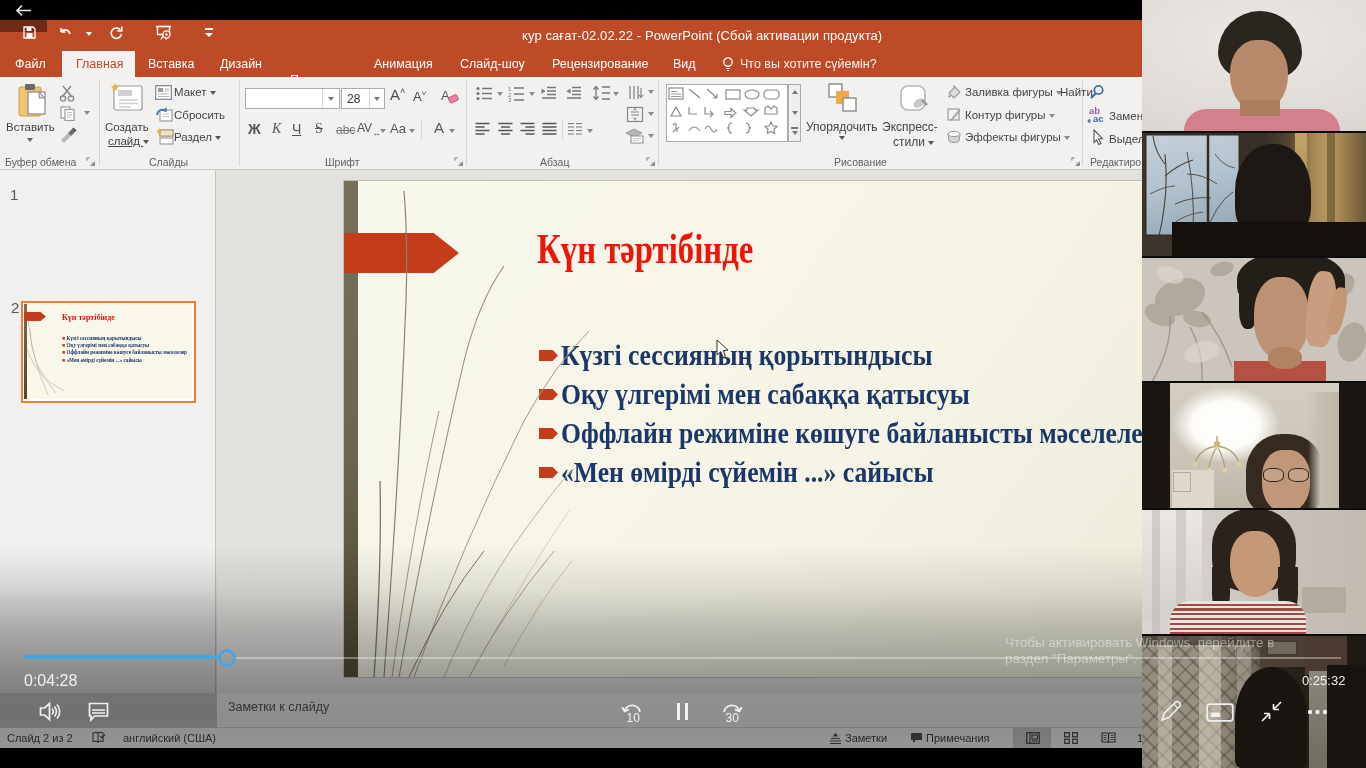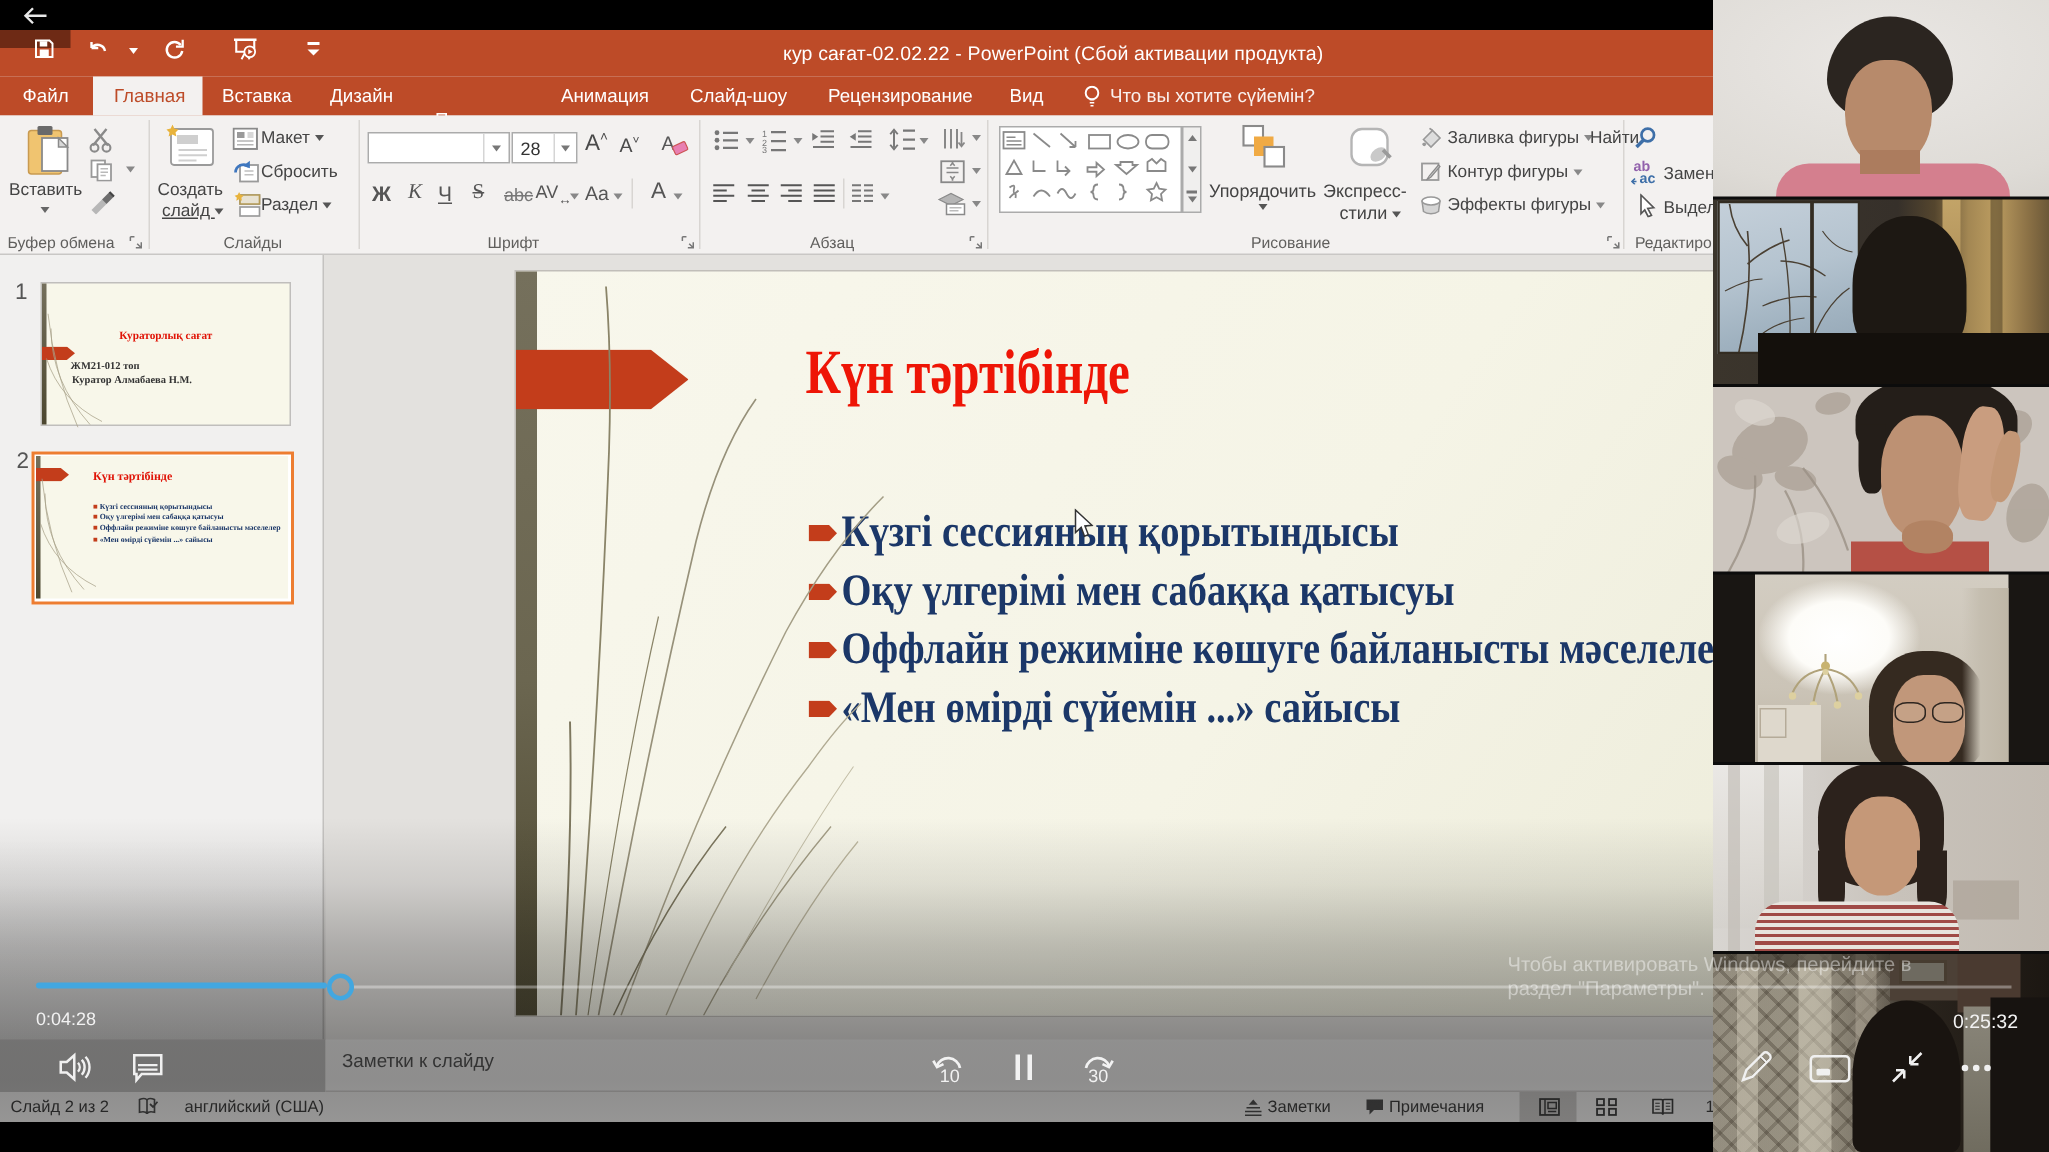--- a/index.html
+++ b/index.html
@@ -55,21 +55,21 @@
 
   
   #topbar { position:absolute; left:0; top:0; width:1142px; height:20px; background:#000; }
   #shade { position:absolute; left:0; top:545px; width:1142px; height:203px; z-index:25;
      background:linear-gradient(180deg, rgba(18,18,18,0) 0%, rgba(18,18,18,0.10) 22%, rgba(20,20,20,0.26) 42%, rgba(22,22,22,0.36) 59%, rgba(24,24,24,0.45) 74%, rgba(24,24,24,0.46) 86%, rgba(24,24,24,0.42) 100%); pointer-events:none; }
   #shade2 { position:absolute; left:0; top:560px; width:217px; height:133px; z-index:25;
      background:linear-gradient(180deg, rgba(15,15,15,0) 0%, rgba(15,15,15,0.07) 40%, rgba(15,15,15,0.11) 70%, rgba(15,15,15,0.13) 100%); pointer-events:none; }
   #pbar-blue { position:absolute; left:24px; top:655px; width:194px; height:4px; background:#42a7e0; border-radius:2px; z-index:26; }
   #pbar-knob { position:absolute; left:218px; top:649px; width:18px; height:18px; border:3px solid #42a7e0; border-radius:50%; z-index:26; }
   #pbar-track { position:absolute; left:236px; top:657px; width:1105px; height:1.5px; background:rgba(255,255,255,0.35); z-index:26; }
-  #ptime { position:absolute; left:24px; top:672px; font-size:12px; color:#f2f2f2; z-index:26; }
+  #ptime { position:absolute; left:24px; top:672px; font-size:16px; color:#f2f2f2; z-index:26; }
 
   
   #videos { position:absolute; left:1142px; top:0; width:224px; height:592px; background:#111; }
   .vc { position:absolute; left:0; width:224px; overflow:hidden; }
 
   
   #wm { position:absolute; left:1005px; top:632px; color:rgba(255,255,255,0.44); pointer-events:none; z-index:50; }
   #wm .l1 { font-size:19px; font-weight:400; }
   #wm .l2 { font-size:13.4px; margin-top:3px; }
 </style>
@@ -373,30 +373,20 @@
       <span class="btxt" style="left:1109px; top:33px;">Замен</span>
       <svg class="abs" style="left:1092px; top:52px;" width="13" height="16" viewBox="0 0 13 16">
         <path d="M2 1 L10.5 9.5 L6.5 10 L9 14.5 L6.8 15.5 L4.5 11 L2 13.5 Z" fill="#fff" stroke="#555" stroke-width="1.1"></path>
       </svg>
       <span class="btxt" style="left:1109px; top:56px;">Выдел</span>
       <span class="glabel" style="left:1090px;">Редактиро</span>
     </div>
     <div id="work">
       <div id="panel">
         <span class="thumbnum" style="left:10px; top:16px;">1</span>
-        <div class="thumb" id="thumb1">
-          <div class="abs" style="left:0; top:0; width:3px; height:100%; background:linear-gradient(180deg,#75705c,#4c472f);"></div>
-          <div class="abs" style="left:0; top:42px; width:22px; height:9px; background:#c33d1b; clip-path:polygon(0 0,75% 0,100% 50%,75% 100%,0 100%);"></div>
-          <div class="abs" style="left:0; top:30px; width:100%; text-align:center; font-family:'Liberation Serif',serif; font-weight:bold; font-size:7.5px; color:#e01407;">Кураторлық сағат</div>
-          <div class="abs" style="left:19px; top:51px; font-family:'Liberation Serif',serif; font-weight:bold; font-size:7px; color:#333;">ЖМ21-012 топ</div>
-          <div class="abs" style="left:20px; top:60px; font-family:'Liberation Serif',serif; font-weight:bold; font-size:7px; color:#333;">Куратор Алмабаева Н.М.</div>
-          <svg class="abs" style="left:2px; top:20px;" width="60" height="76" viewBox="0 0 60 76">
-            <path d="M2 0 Q6 40 22 76 M4 10 Q4 45 30 74 M1 30 Q10 58 38 72" fill="none" stroke="#a8a28a" stroke-width="0.5"></path>
-          </svg>
-        </div>
         <span class="thumbnum" style="left:11px; top:129px; color:#555;">2</span>
         <div class="thumb abs" id="thumb2box">
             <div class="thumb" id="thumb2">
           <div class="abs" style="left:0; top:0; width:3px; height:100%; background:linear-gradient(180deg,#75705c,#4c472f);"></div>
           <div class="abs" style="left:0; top:8px; width:22px; height:9px; background:#c33d1b; clip-path:polygon(0 0,75% 0,100% 50%,75% 100%,0 100%);"></div>
           <div class="abs" style="left:38px; top:9px; font-family:'Liberation Serif',serif; font-weight:bold; font-size:8px; color:#e01407;">Күн тәртібінде</div>
           <div class="abs" style="left:38px; top:31px; font-family:'Liberation Serif',serif; font-weight:bold; font-size:5.2px; color:#1b3768; line-height:7.2px; white-space:nowrap;">
             <div><span style="color:#c33d1b;">■</span> Күзгі сессияның қорытындысы</div>
             <div><span style="color:#c33d1b;">■</span> Оқу үлгерімі мен сабаққа қатысуы</div>
             <div><span style="color:#c33d1b;">■</span> Оффлайн режиміне көшуге байланысты мәселелер</div>

